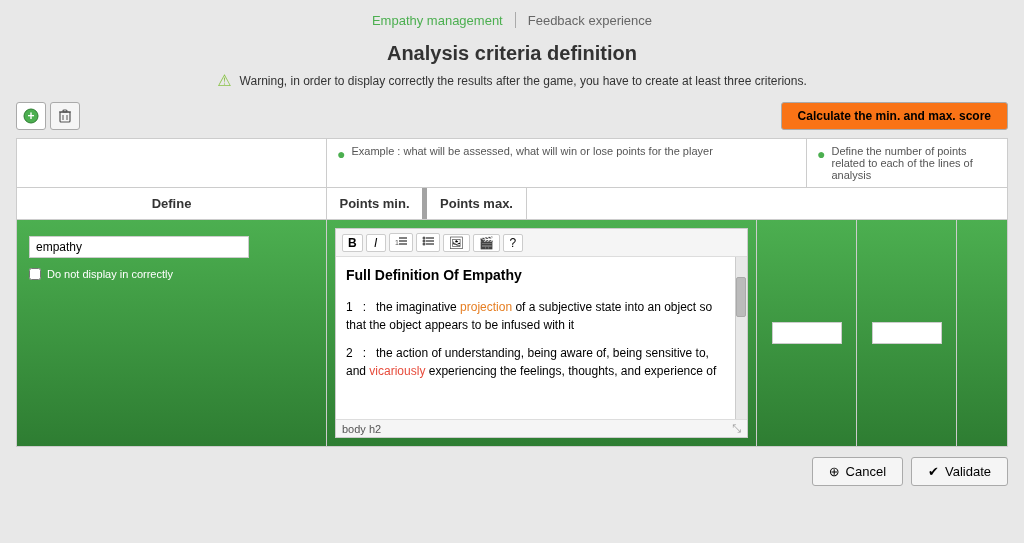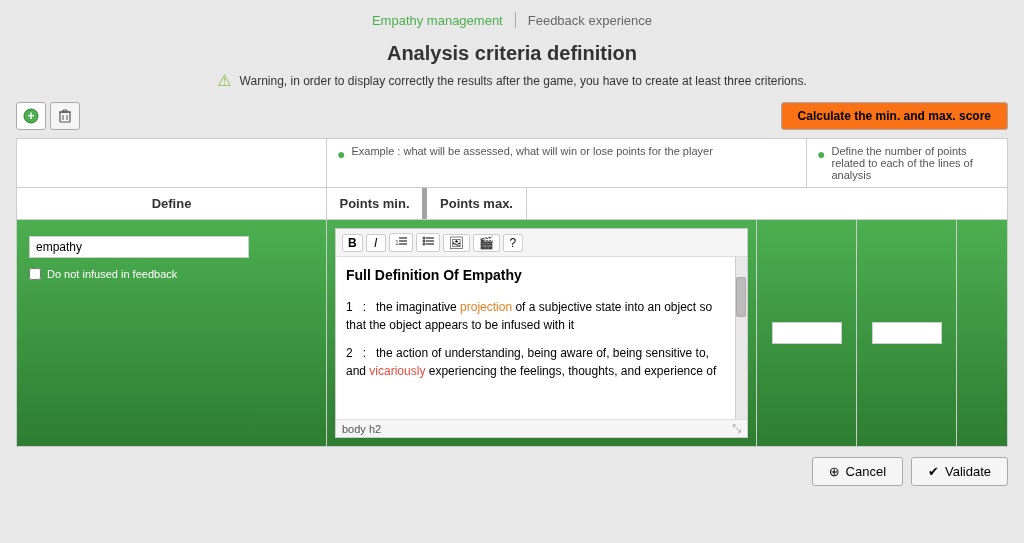--- a/index.html
+++ b/index.html
@@ -391,21 +391,21 @@
     </div>
     <div class="col-header col-actions"></div>
   </div>
 
   <div class="content-row">
 
     <div class="lines-cell">
       <input class="line-input" type="text" value="empathy" style="">
       <div class="checkbox-row">
         <input type="checkbox" style="">
-        <label>Do not infused in feedback</label>
+        <label>Do not display in correctly</label>
       </div>
     </div>
 
     <div class="desc-cell">
       <div class="rte-container">
 
         <div class="rte-toolbar">
           <button class="rte-btn"><strong>B</strong></button>
           <button class="rte-btn"><em>I</em></button>
           <button class="rte-btn">

